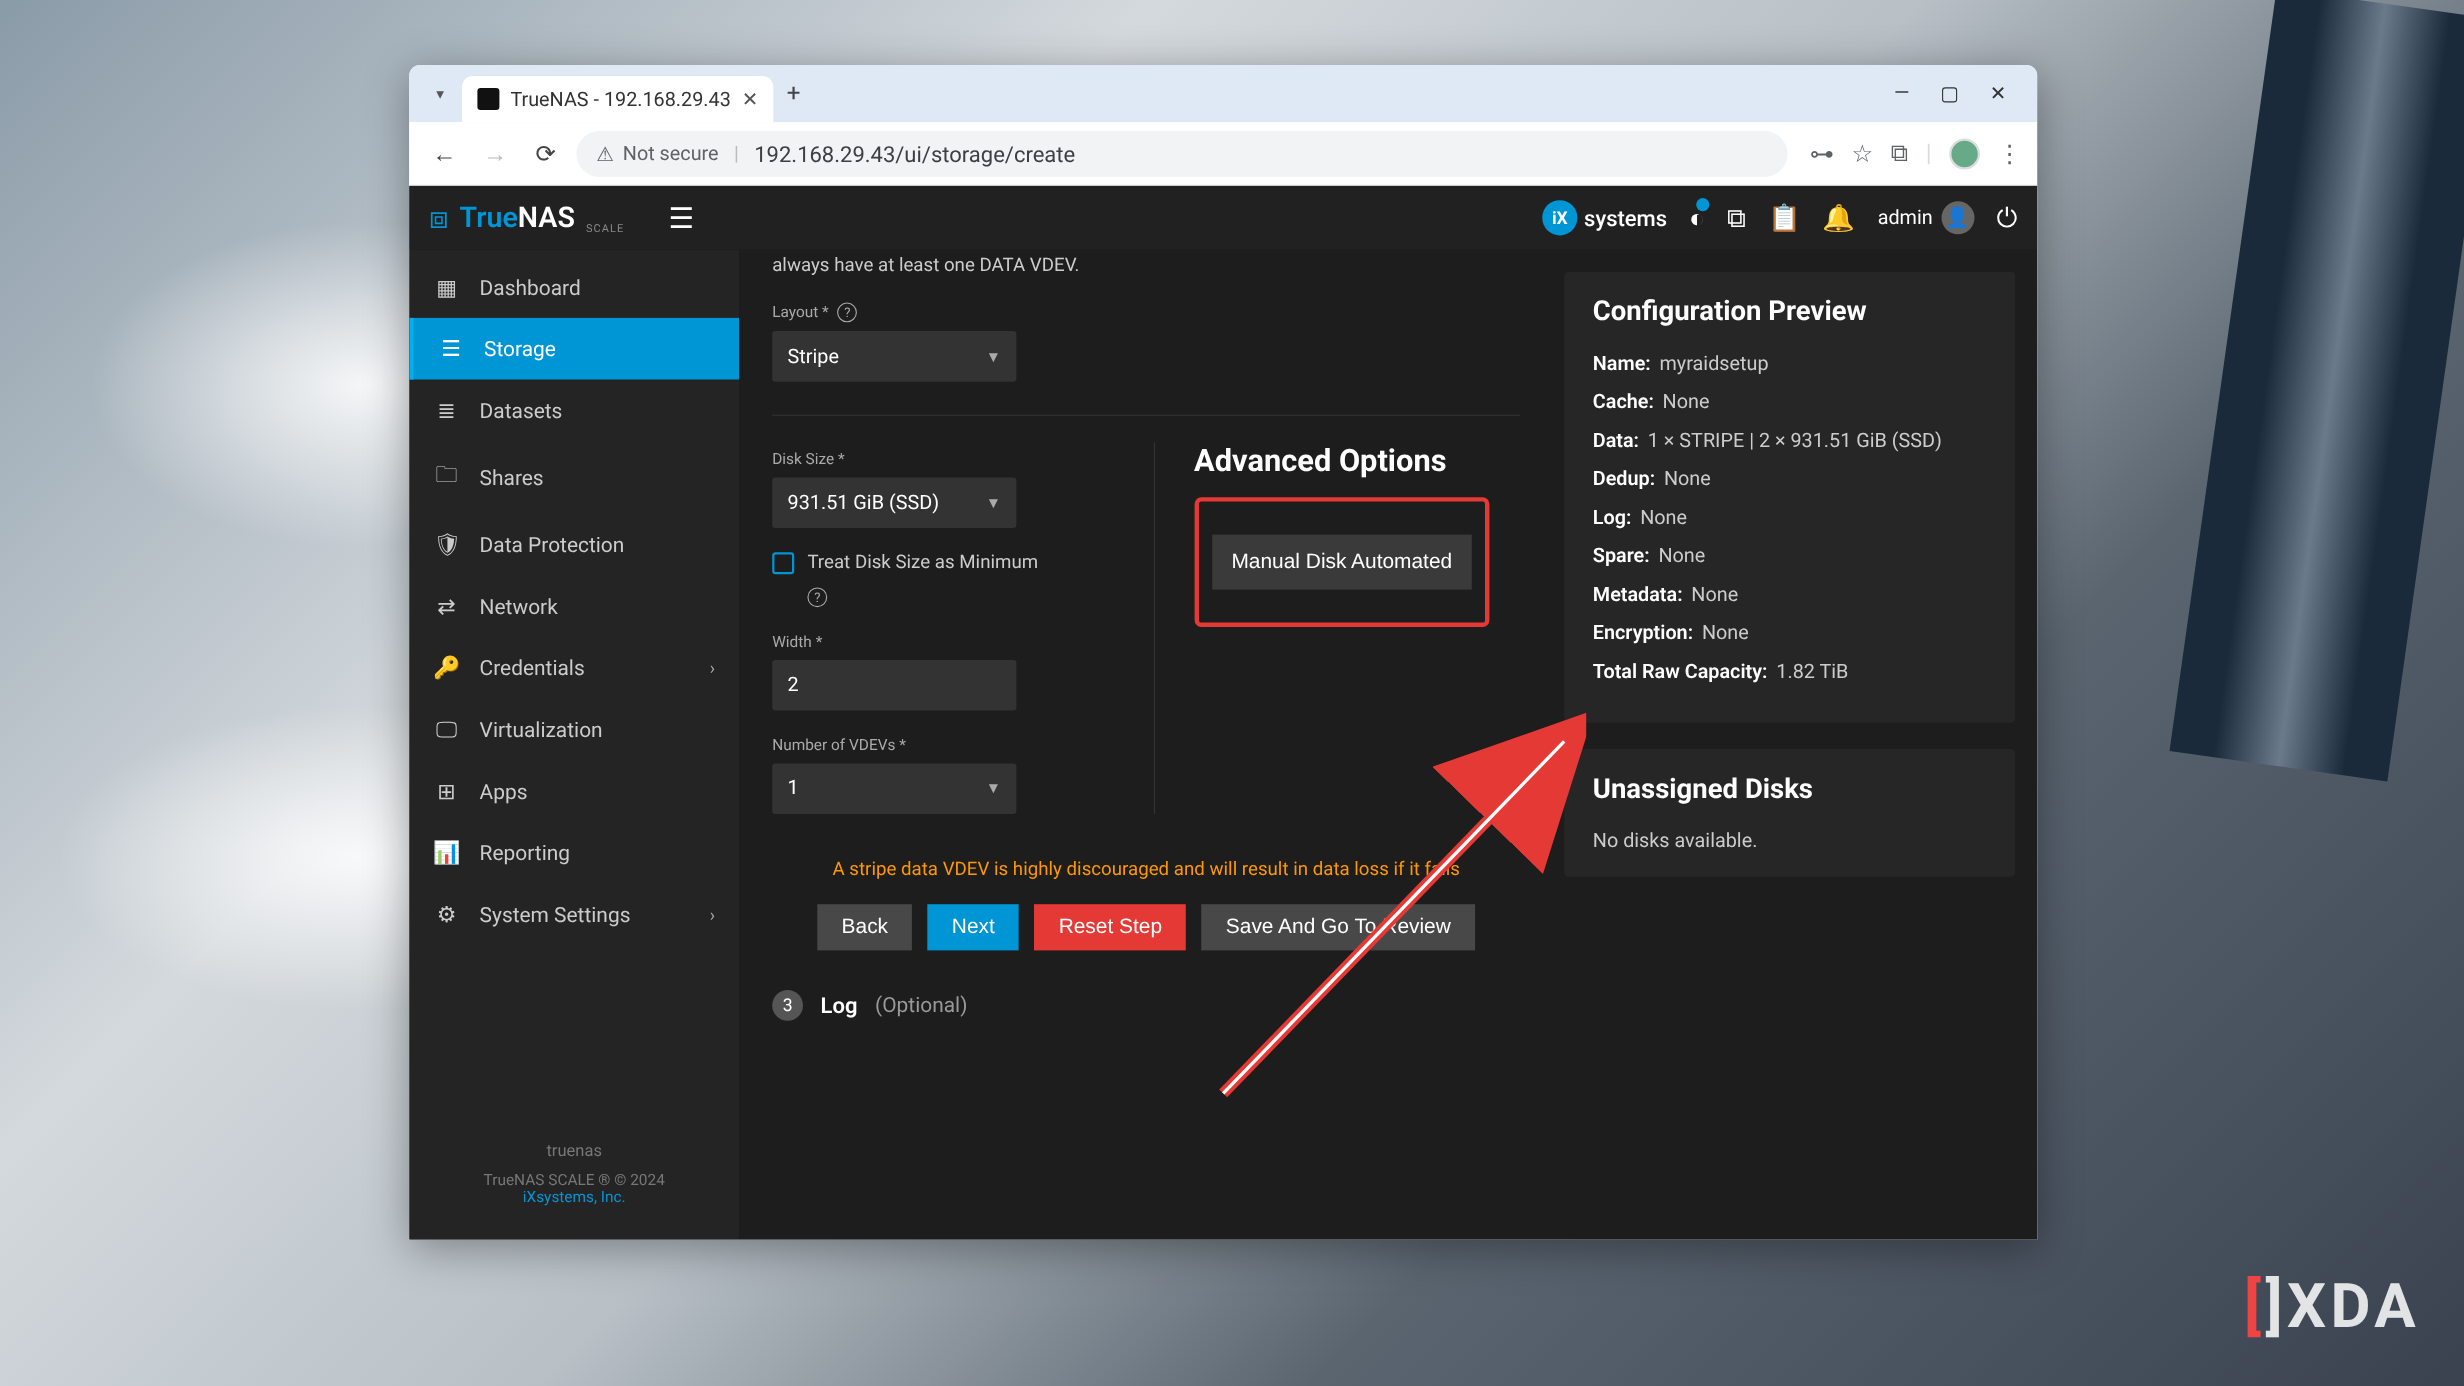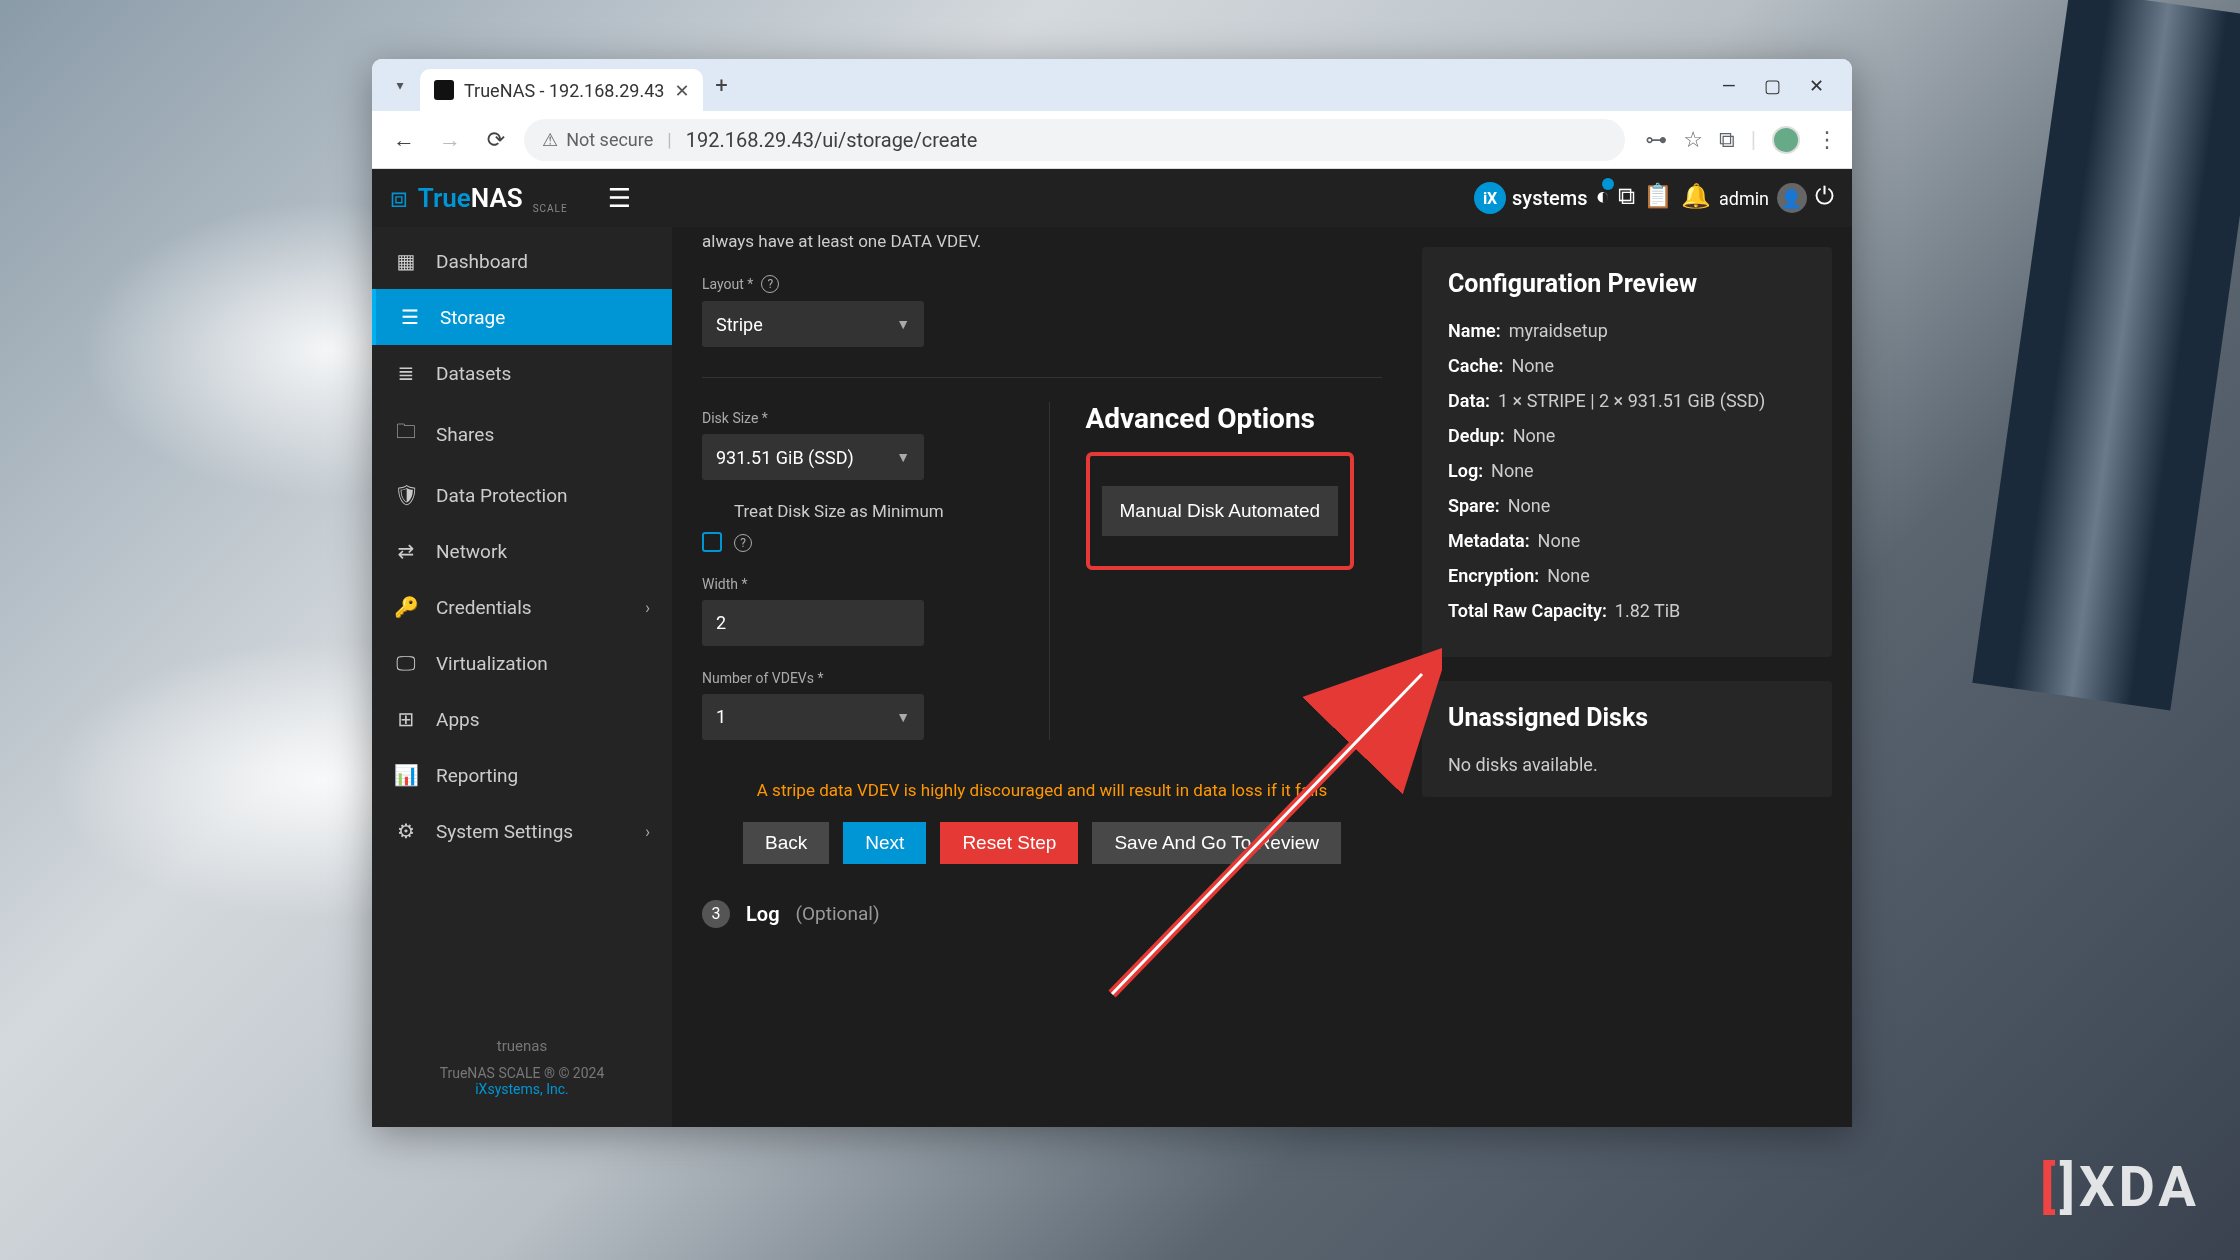--- a/index.html
+++ b/index.html
@@ -41,21 +41,21 @@
 
 
 .app { flex: 1; background: #1d1d1d; display: flex; flex-direction: column; overflow: hidden; }
 .topbar { height: 58px; background: #212121; display: flex; align-items: center; padding: 0 18px; gap: 20px; }
 .logo { display: flex; align-items: center; gap: 10px; }
 .logo-mark { color: #0095d5; font-size: 28px; }
 .logo-text { font-size: 26px; font-weight: 600; color: #fff; }
 .logo-text .true { color: #0095d5; }
 .logo-sub { font-size: 10px; color: #888; letter-spacing: 1px; margin-top: 20px; }
 .hamburger { color: #fff; font-size: 26px; margin-left: 20px; }
-.topbar-right { margin-left: auto; display: flex; gap: 8px; color: #fff; font-size: 24px; }
+.topbar-right { margin-left: auto; display: flex; align-items: center; gap: 20px; color: #fff; font-size: 24px; }
 .ix-logo { display: flex; align-items: center; gap: 6px; }
 .ix-badge { width: 32px; height: 32px; border-radius: 50%; background: #0095d5; color: #fff; display: flex; align-items: center; justify-content: center; font-weight: 700; font-size: 16px; }
 .ix-text { font-size: 20px; font-weight: 500; color: #fff; }
 .notif-badge { position: relative; }
 .notif-badge::after { content: ''; position: absolute; top: -4px; right: -4px; width: 12px; height: 12px; background: #0095d5; border-radius: 50%; }
 .user-block { display: flex; align-items: center; gap: 8px; font-size: 18px; }
 .user-avatar { width: 30px; height: 30px; border-radius: 50%; background: #666; display: flex; align-items: center; justify-content: center; }
 
 .app-body { flex: 1; display: flex; overflow: hidden; }
 .sidebar { width: 300px; background: #242424; padding-top: 6px; display: flex; flex-direction: column; }
@@ -73,21 +73,21 @@
 .field-group { margin-top: 24px; }
 .field-label { color: #aaa; font-size: 14px; display: flex; align-items: center; gap: 8px; }
 .help-icon { width: 18px; height: 18px; border: 1.5px solid #aaa; border-radius: 50%; display: inline-flex; align-items: center; justify-content: center; font-size: 12px; color: #aaa; }
 .select, .input { margin-top: 8px; background: #333; border: none; height: 46px; width: 222px; color: #fff; font-size: 18px; padding: 0 14px; display: flex; align-items: center; justify-content: space-between; border-radius: 3px; }
 .select .arrow { color: #aaa; font-size: 14px; }
 
 .two-col { display: flex; gap: 50px; margin-top: 30px; border-top: 1px solid #333; padding-top: 24px; }
 .col { flex: 1; }
 .col-title { font-size: 28px; font-weight: 700; color: #fff; line-height: 1.2; margin-bottom: 16px; }
 .adv-desc { color: #ccc; font-size: 17px; line-height: 1.5; margin-bottom: 40px; }
-.check-row { display: flex; align-items: flex-end; gap: 12px; margin-top: 20px; }
+.check-row { display: flex; align-items: flex-start; gap: 12px; margin-top: 20px; }
 .checkbox { width: 20px; height: 20px; border: 2px solid #0095d5; border-radius: 3px; margin-top: 2px; }
 .check-label { color: #ccc; font-size: 17px; line-height: 1.4; }
 .manual-btn-wrap { border: 4px solid #e53935; padding: 30px 12px; border-radius: 6px; display: inline-block; }
 .manual-btn { background: #3a3a3a; color: #fff; font-size: 19px; padding: 14px 18px; border: none; font-weight: 500; }
 
 .warning { color: #ff9800; font-size: 17px; text-align: center; margin-top: 40px; }
 .btn-row { display: flex; gap: 14px; justify-content: center; margin-top: 22px; }
 .btn { padding: 10px 22px; font-size: 19px; font-weight: 500; border: none; color: #fff; cursor: pointer; }
 .btn-back { background: #484848; }
 .btn-next { background: #0095d5; }

